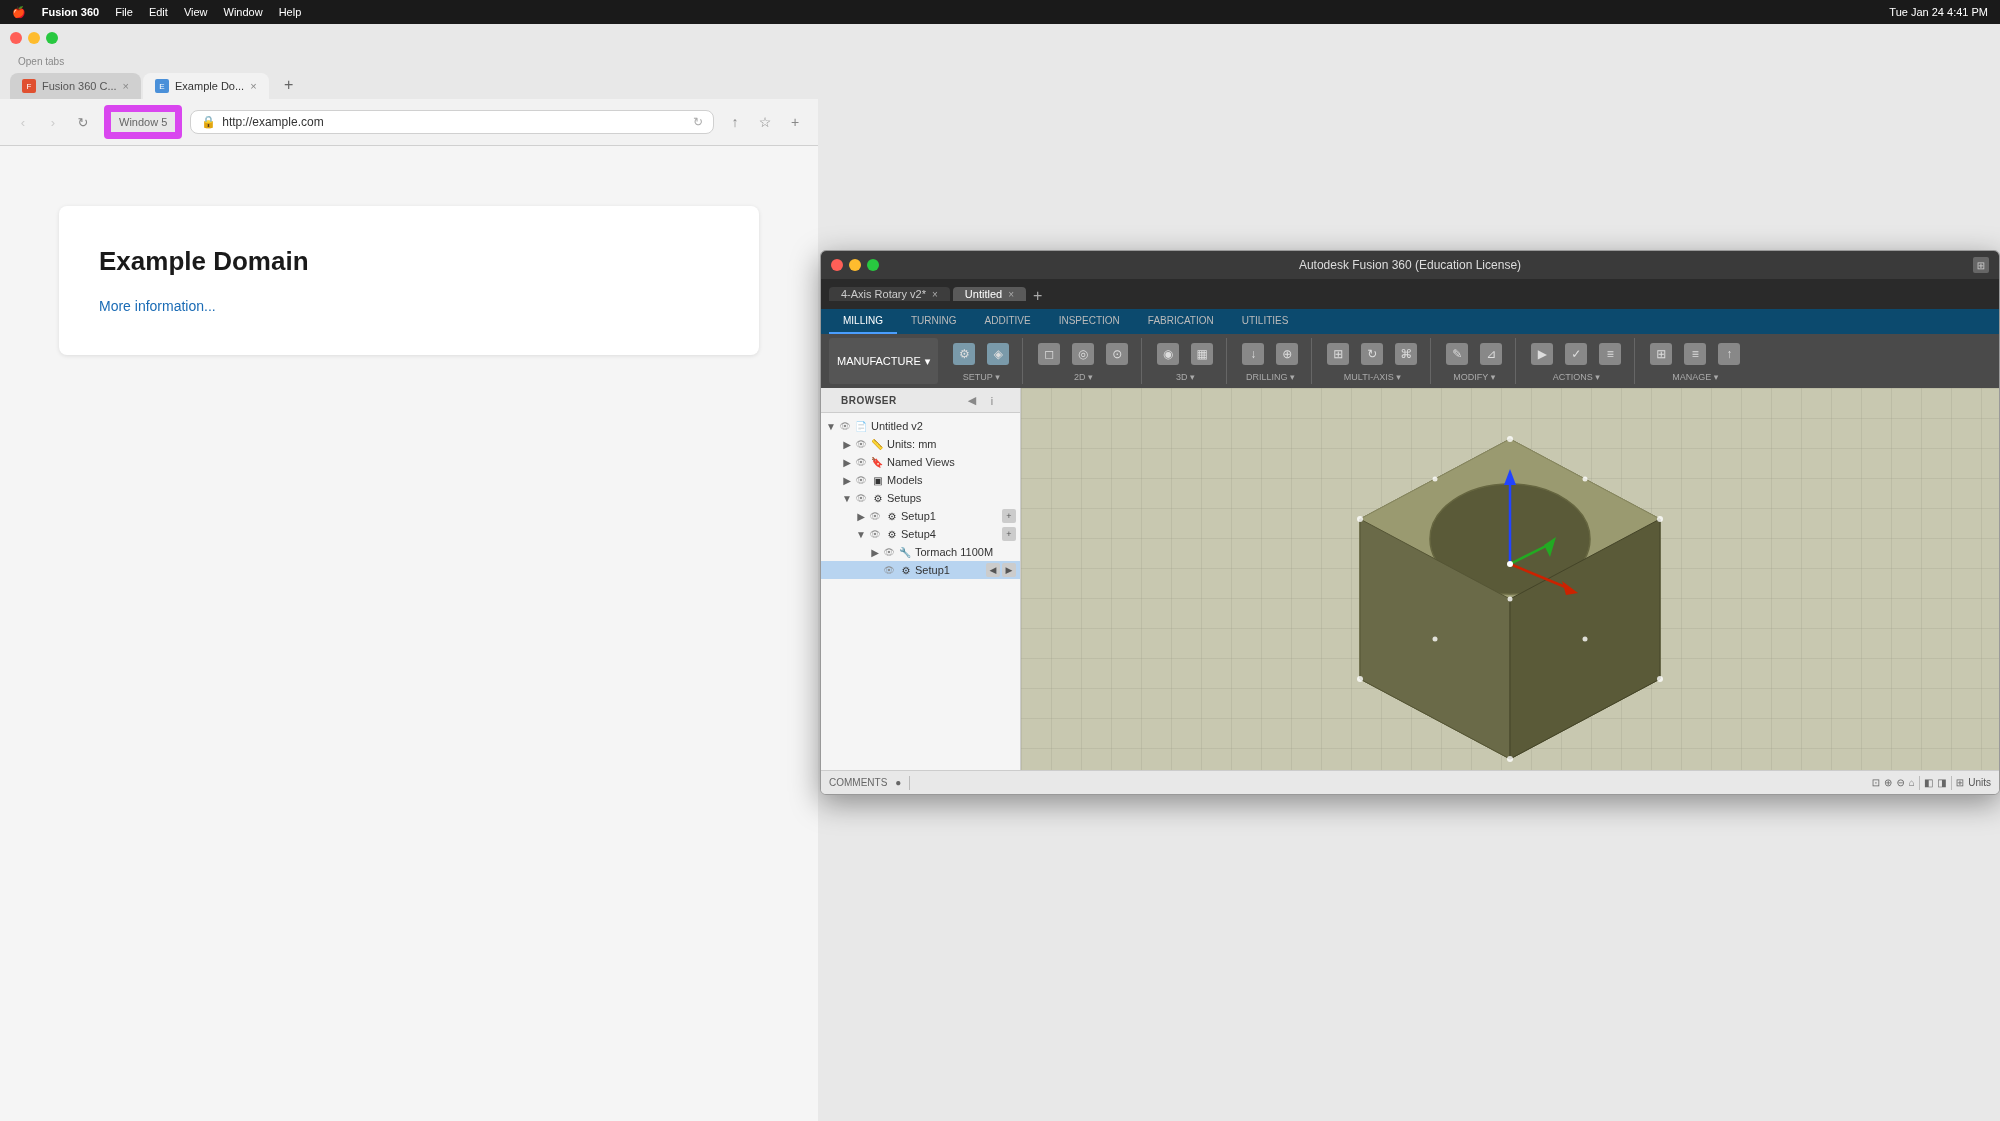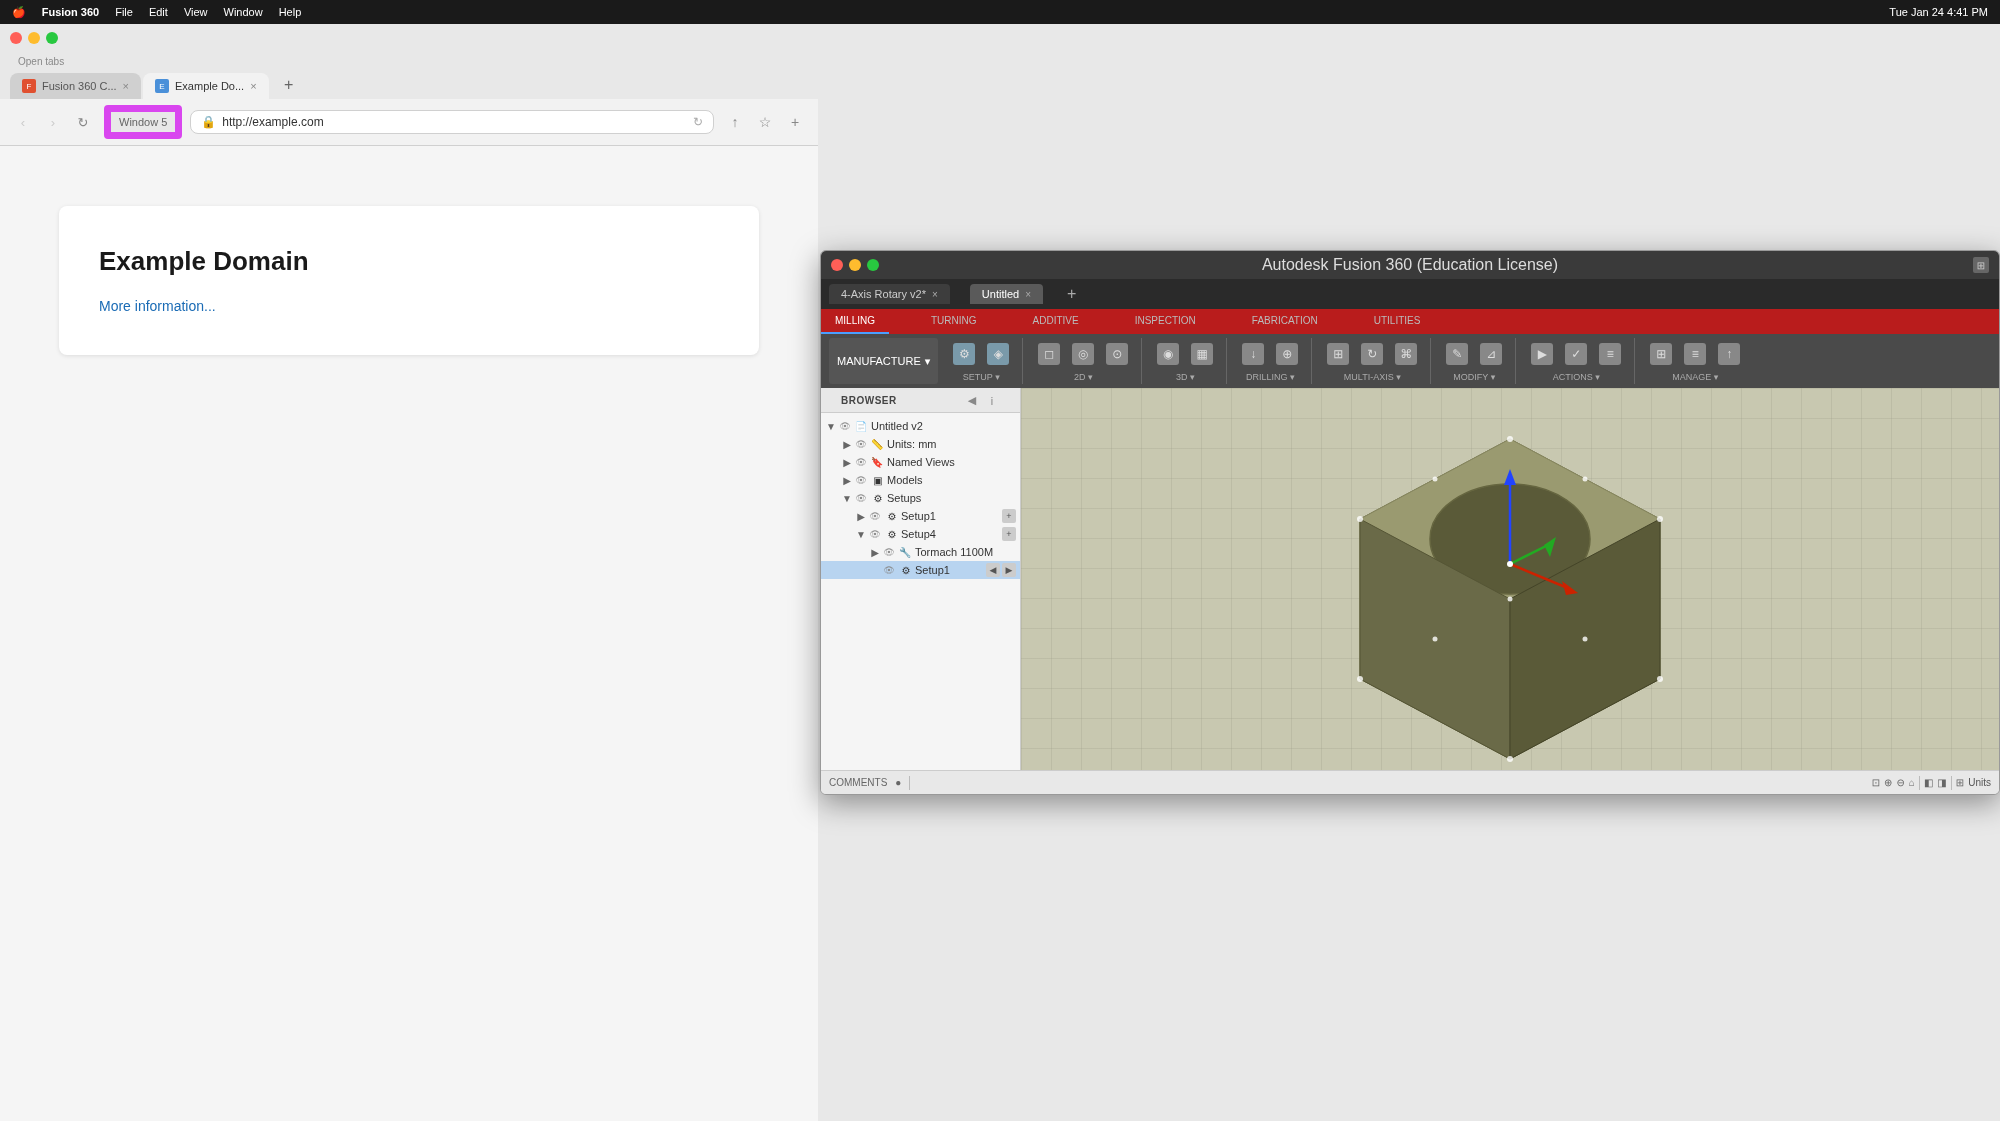--- a/index.html
+++ b/index.html
@@ -273,21 +273,21 @@
       height: 28px;
       display: flex;
       align-items: center;
       justify-content: center;
       position: relative;
       flex-shrink: 0;
     }
 
     .fusion-title {
       color: #ddd;
-      font-size: 16px;
+      font-size: 12px;
     }
 
     .fusion-traffic-lights {
       position: absolute;
       left: 10px;
       display: flex;
       gap: 6px;
     }
 
     .fusion-window-controls {
@@ -307,24 +307,23 @@
       display: flex;
       align-items: center;
       justify-content: center;
       font-size: 10px;
       color: #ccc;
     }
 
     .fusion-tab-bar {
       background: #2a2a2a;
       display: flex;
-      align-items: center;
-      padding: 0 8px;
+      padding: 8px 8px;
       height: 30px;
-      gap: 20px;
+      gap: 3px;
       flex-shrink: 0;
     }
 
     .fusion-tab {
       background: #3d3d3d;
       color: #ccc;
       font-size: 11px;
       padding: 4px 12px;
       border-radius: 4px 4px 0 0;
       display: flex;
@@ -351,23 +350,22 @@
       padding: 0 4px;
     }
 
     .fusion-ribbon {
       background: #4a4a4a;
       flex-shrink: 0;
     }
 
     .fusion-ribbon-tabs {
       display: flex;
-      background: #b91c1c;
-      padding: 0 0;
-      gap: 28px;
+      background: #0c4a6e;
+      padding: 0 8px;
     }
 
     .fusion-ribbon-tab {
       color: #bbb;
       font-size: 10px;
       padding: 6px 14px;
       cursor: pointer;
       border-bottom: 2px solid transparent;
       font-weight: 500;
     }

